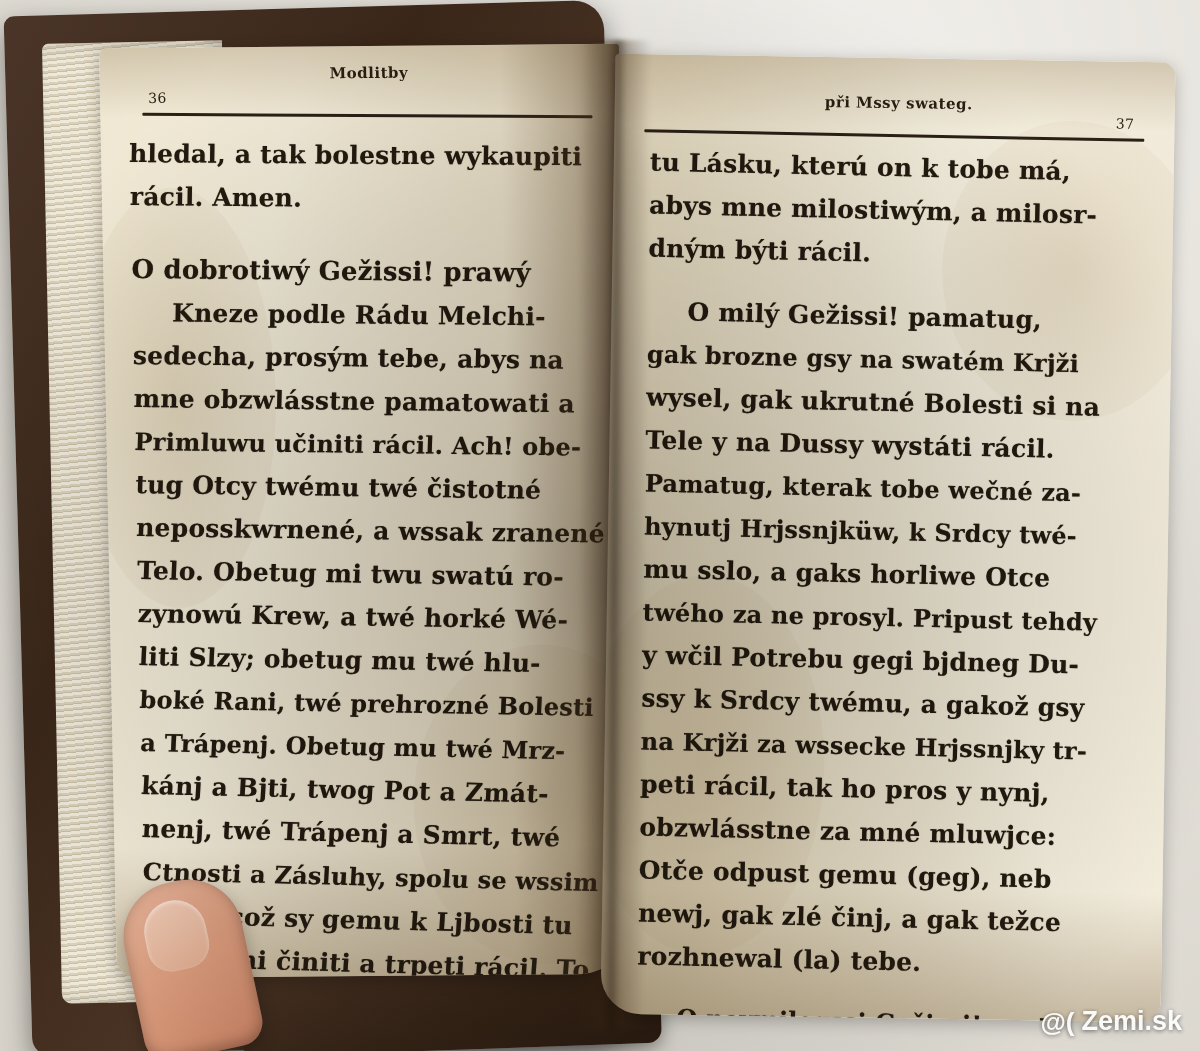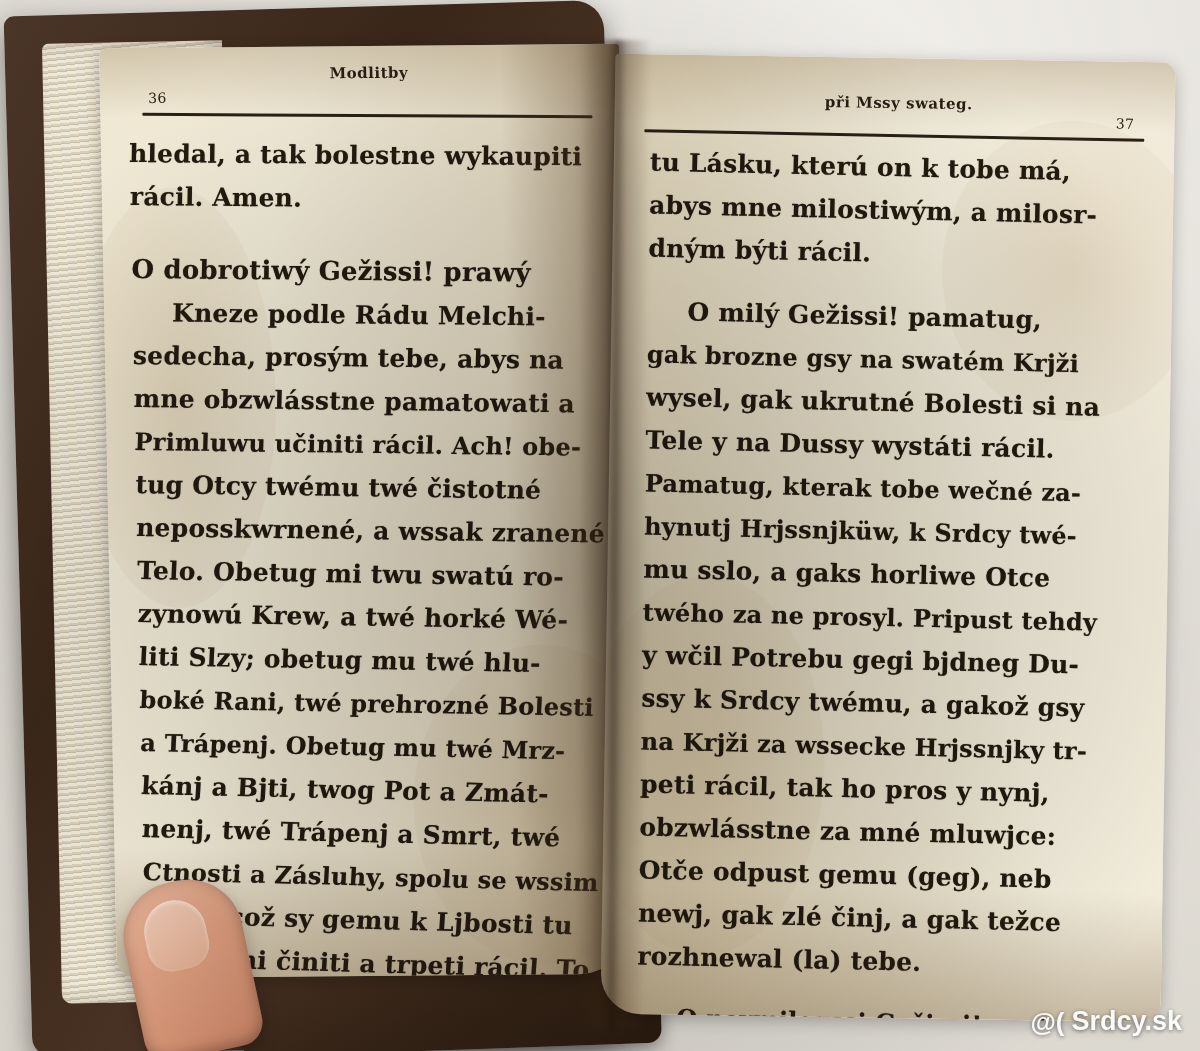--- a/index.html
+++ b/index.html
@@ -331,16 +331,16 @@
   <div class="gutter"></div>
 
   <div class="finger">
     <div class="nail"></div>
   </div>
 
   <div class="surface-shadow"></div>
 
   <div class="watermark">
     <span class="wm-icon">@(</span>
-    <span>Srdcy.sk</span>
+    <span>Zemi.sk</span>
   </div>
 
 </div>
 
 </body></html>

